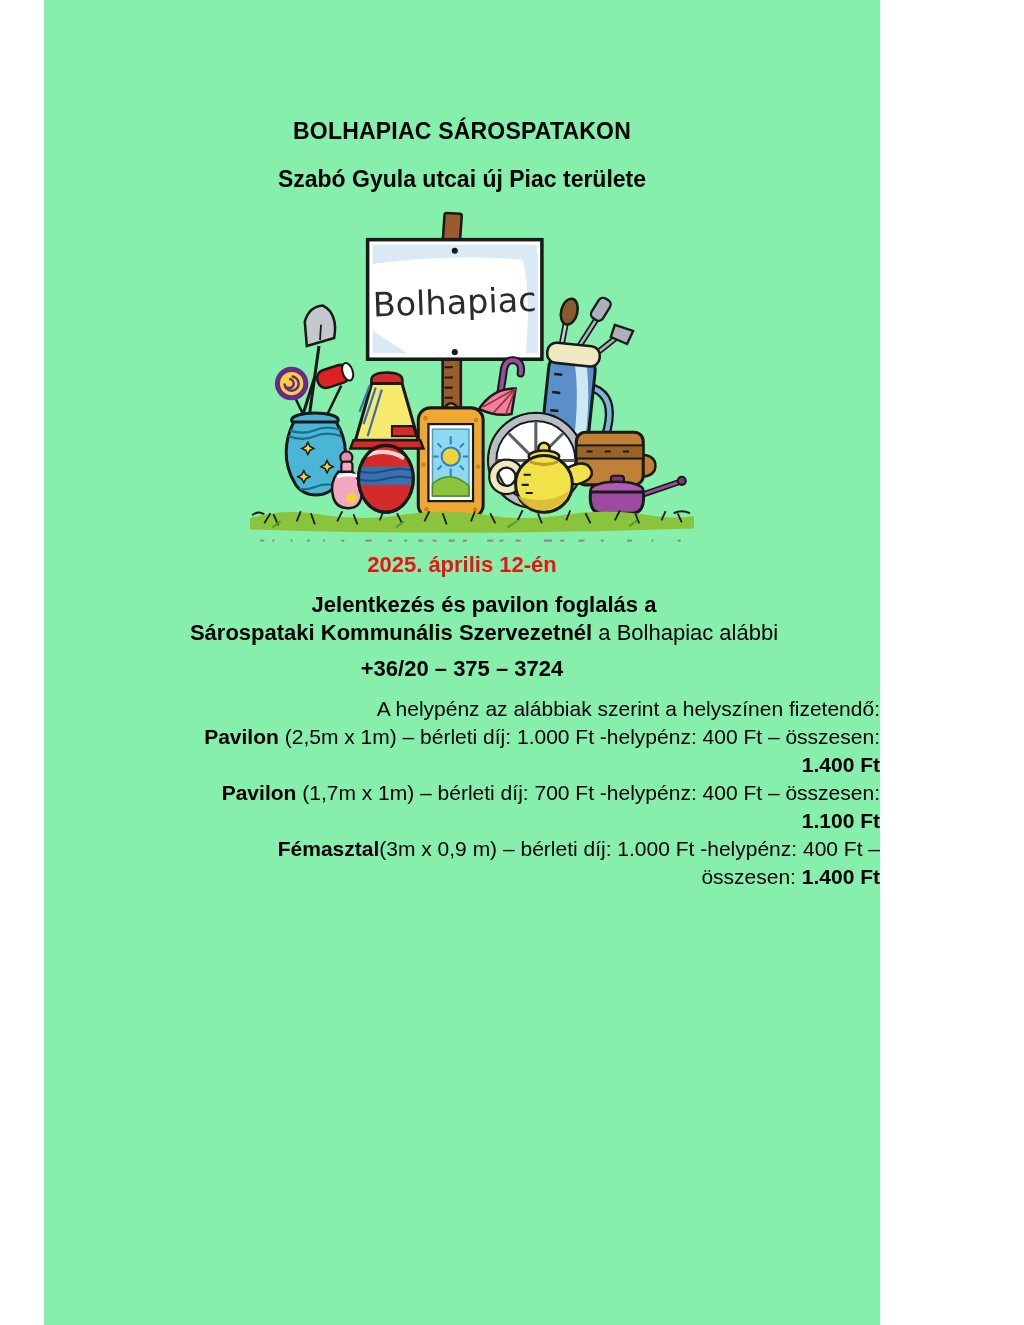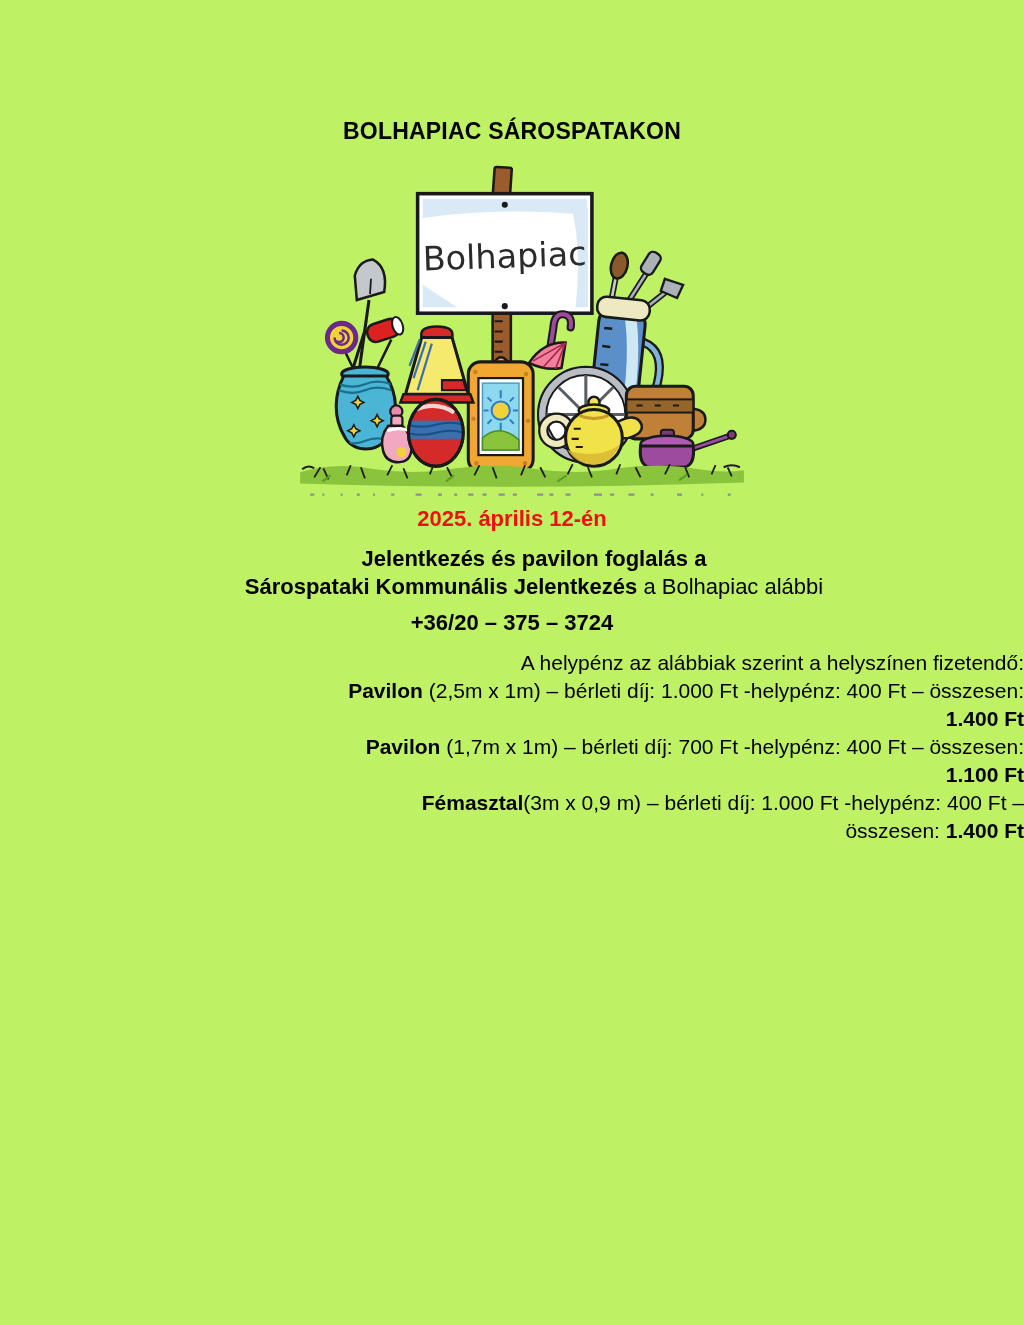--- a/index.html
+++ b/index.html
@@ -1,43 +1,45 @@
 <!DOCTYPE html>
 <html><head>
 <meta charset="utf-8">
 <style>
   html,body{margin:0;padding:0;background:#ffffff;}
   .page{
     position:relative;
-    width:1024px;
+    width:836px;
     height:1325px;
-    background:#bef264;
+    background:#86efac;
     font-family:"Liberation Sans","DejaVu Sans",sans-serif;
     color:#000;
     overflow:hidden;
+    margin-left:44px;
   }
   .doc{padding-top:117px;text-align:center;}
   .title{font-size:23px;font-weight:700;line-height:28px;margin:0 0 20px 0;letter-spacing:.2px;}
   .subtitle{font-size:23px;font-weight:700;line-height:28px;margin:0;}
   .illustration{width:456px;margin:18px auto 0 auto;transform:translateX(10px);}
   .illustration svg{display:block;width:456px;height:336px;}
   .date{color:#ee1111;font-size:22px;font-weight:700;line-height:28px;margin:4px 0 0 0;}
   .time{font-size:22px;font-weight:700;line-height:28px;margin:0;}
   .reg{font-size:22px;line-height:28px;margin:12px 0 0 0;padding-left:44px;}
   .phone{font-size:22px;font-weight:700;line-height:28px;margin:8px 0 0 0;}
   .pricing{font-size:21px;line-height:28px;margin:12px 0 0 0;text-align:right;}
   .b{font-weight:700;}
 </style>
 </head>
 <body>
 
 <div class="page">
   <div class="doc">
 
     <h1 class="title">BOLHAPIAC SÁROSPATAKON</h1>
+    <h2 class="subtitle">Szabó Gyula utcai új Piac területe</h2>
 
     <div class="illustration">
       <svg viewBox="0 0 450 331" xmlns="http://www.w3.org/2000/svg">
         <defs>
           <clipPath id="lampBaseClip">
               <ellipse cx="140" cy="264" rx="27" ry="33"></ellipse>
             </clipPath>
           <clipPath id="vaseClip">
               <path d="M49,208 C40,226 38,248 50,268 C58,284 84,284 92,268 C104,248 102,226 91,208 Z"></path>
             </clipPath>
@@ -193,20 +195,20 @@
           <path d="M8,300 q6,-5 12,-1 M424,298 q8,-4 16,0" stroke="#1f1f1f" stroke-width="2" fill="none"></path>
           <path d="M28,312 l8,-6 M150,312 l8,-6 M260,312 l9,-6 M380,311 l8,-6" stroke="#5a9e28" stroke-width="2.2"></path>
         </g>
 
         <path d="M16,325 h4 M28,325 h2 M46,325 h2 M62,325 h3 M78,325 h2 M96,325 h3 M120,325 h6 M142,325 h4 M158,325 h3 M172,325 h5 M186,325 h4 M202,325 h6 M216,325 h4 M240,325 h6 M252,325 h4 M268,325 h5 M296,325 h8 M312,325 h4 M330,325 h6 M352,325 h3 M378,325 h5 M402,325 h2 M428,325 h3" stroke="#8f8f8f" stroke-width="2.4" fill="none"></path>
       </svg>
     </div>
 
     <p class="date">2025. április 12-én</p>
 
-    <p class="reg"><span class="b">Jelentkezés és pavilon foglalás a</span><br><span class="b">Sárospataki Kommunális Jelentkezés</span><span> a Bolhapiac alábbi</span><br></p>
+    <p class="reg"><span class="b">Jelentkezés és pavilon foglalás a</span><br><span class="b">Sárospataki Kommunális Szervezetnél</span><span> a Bolhapiac alábbi</span><br></p>
 
     <p class="phone">+36/20 – 375 – 3724</p>
 
     <p class="pricing"><span>A helypénz az alábbiak szerint a helyszínen fizetendő:</span><br><span class="b">Pavilon</span><span> (2,5m x 1m) – bérleti díj: 1.000 Ft -helypénz: 400 Ft – összesen:</span><br><span class="b">1.400 Ft</span><br><span class="b">Pavilon</span><span> (1,7m x 1m) – bérleti díj: 700 Ft -helypénz: 400 Ft – összesen:</span><br><span class="b">1.100 Ft</span><br><span class="b">Fémasztal</span><span>(3m x 0,9 m) – bérleti díj: 1.000 Ft -helypénz: 400 Ft –</span><br><span>összesen: </span><span class="b">1.400 Ft</span></p>
 
   </div>
 </div>
 
 </body></html>

